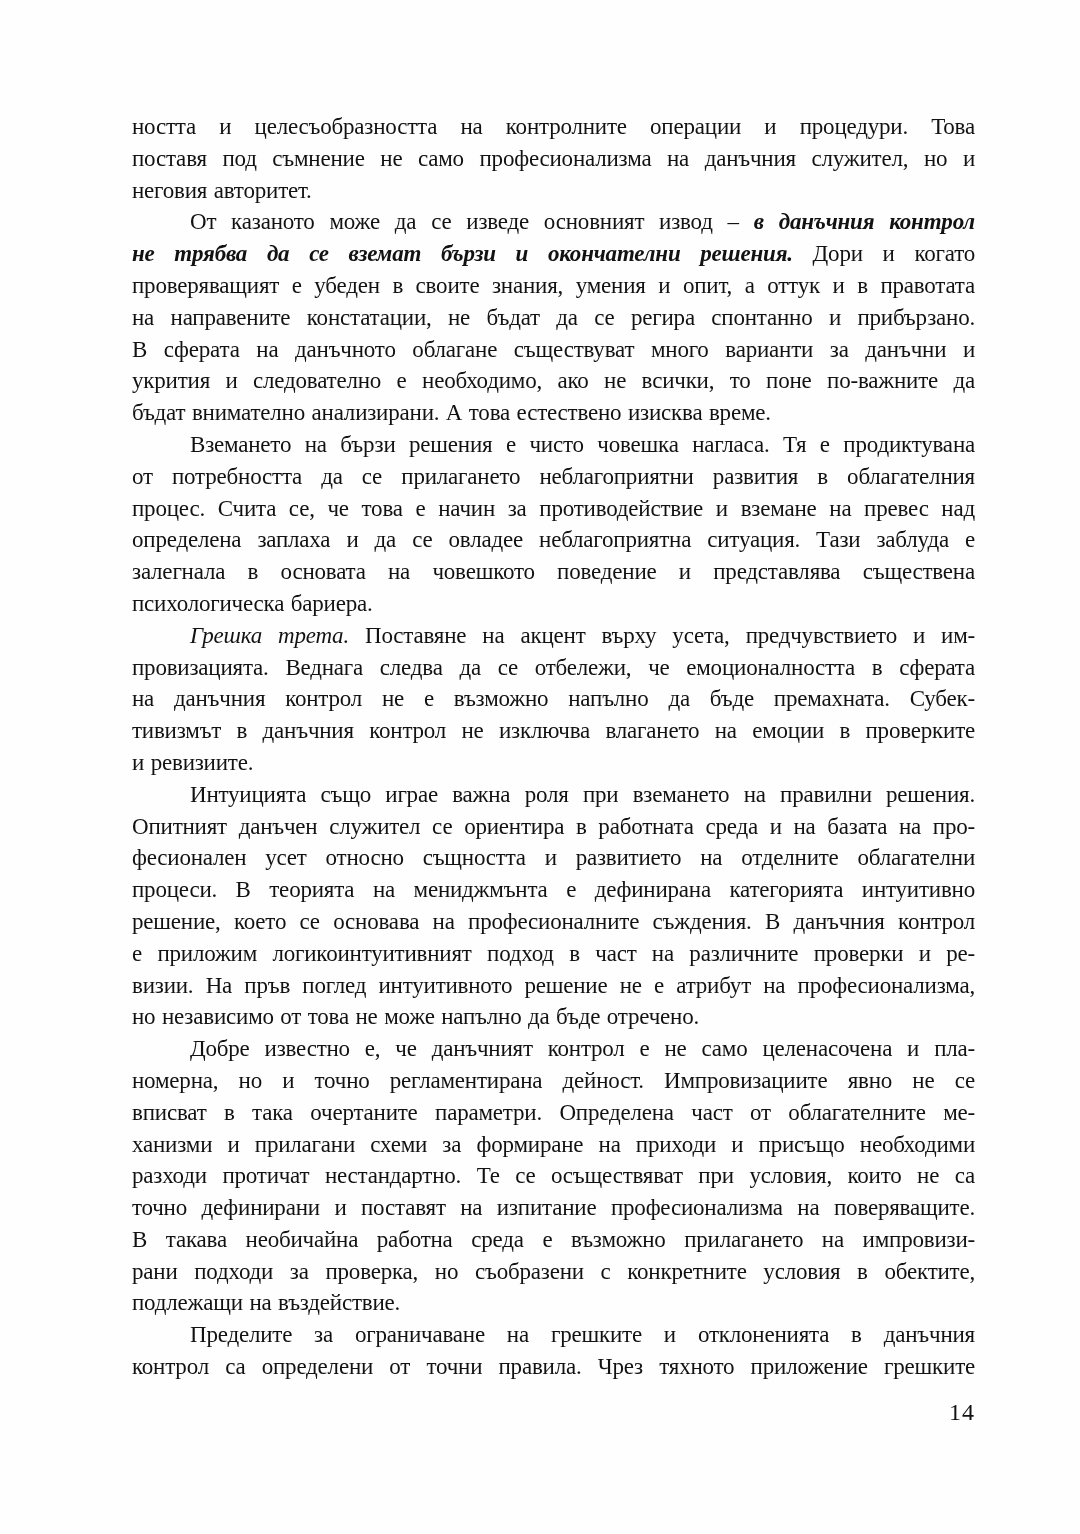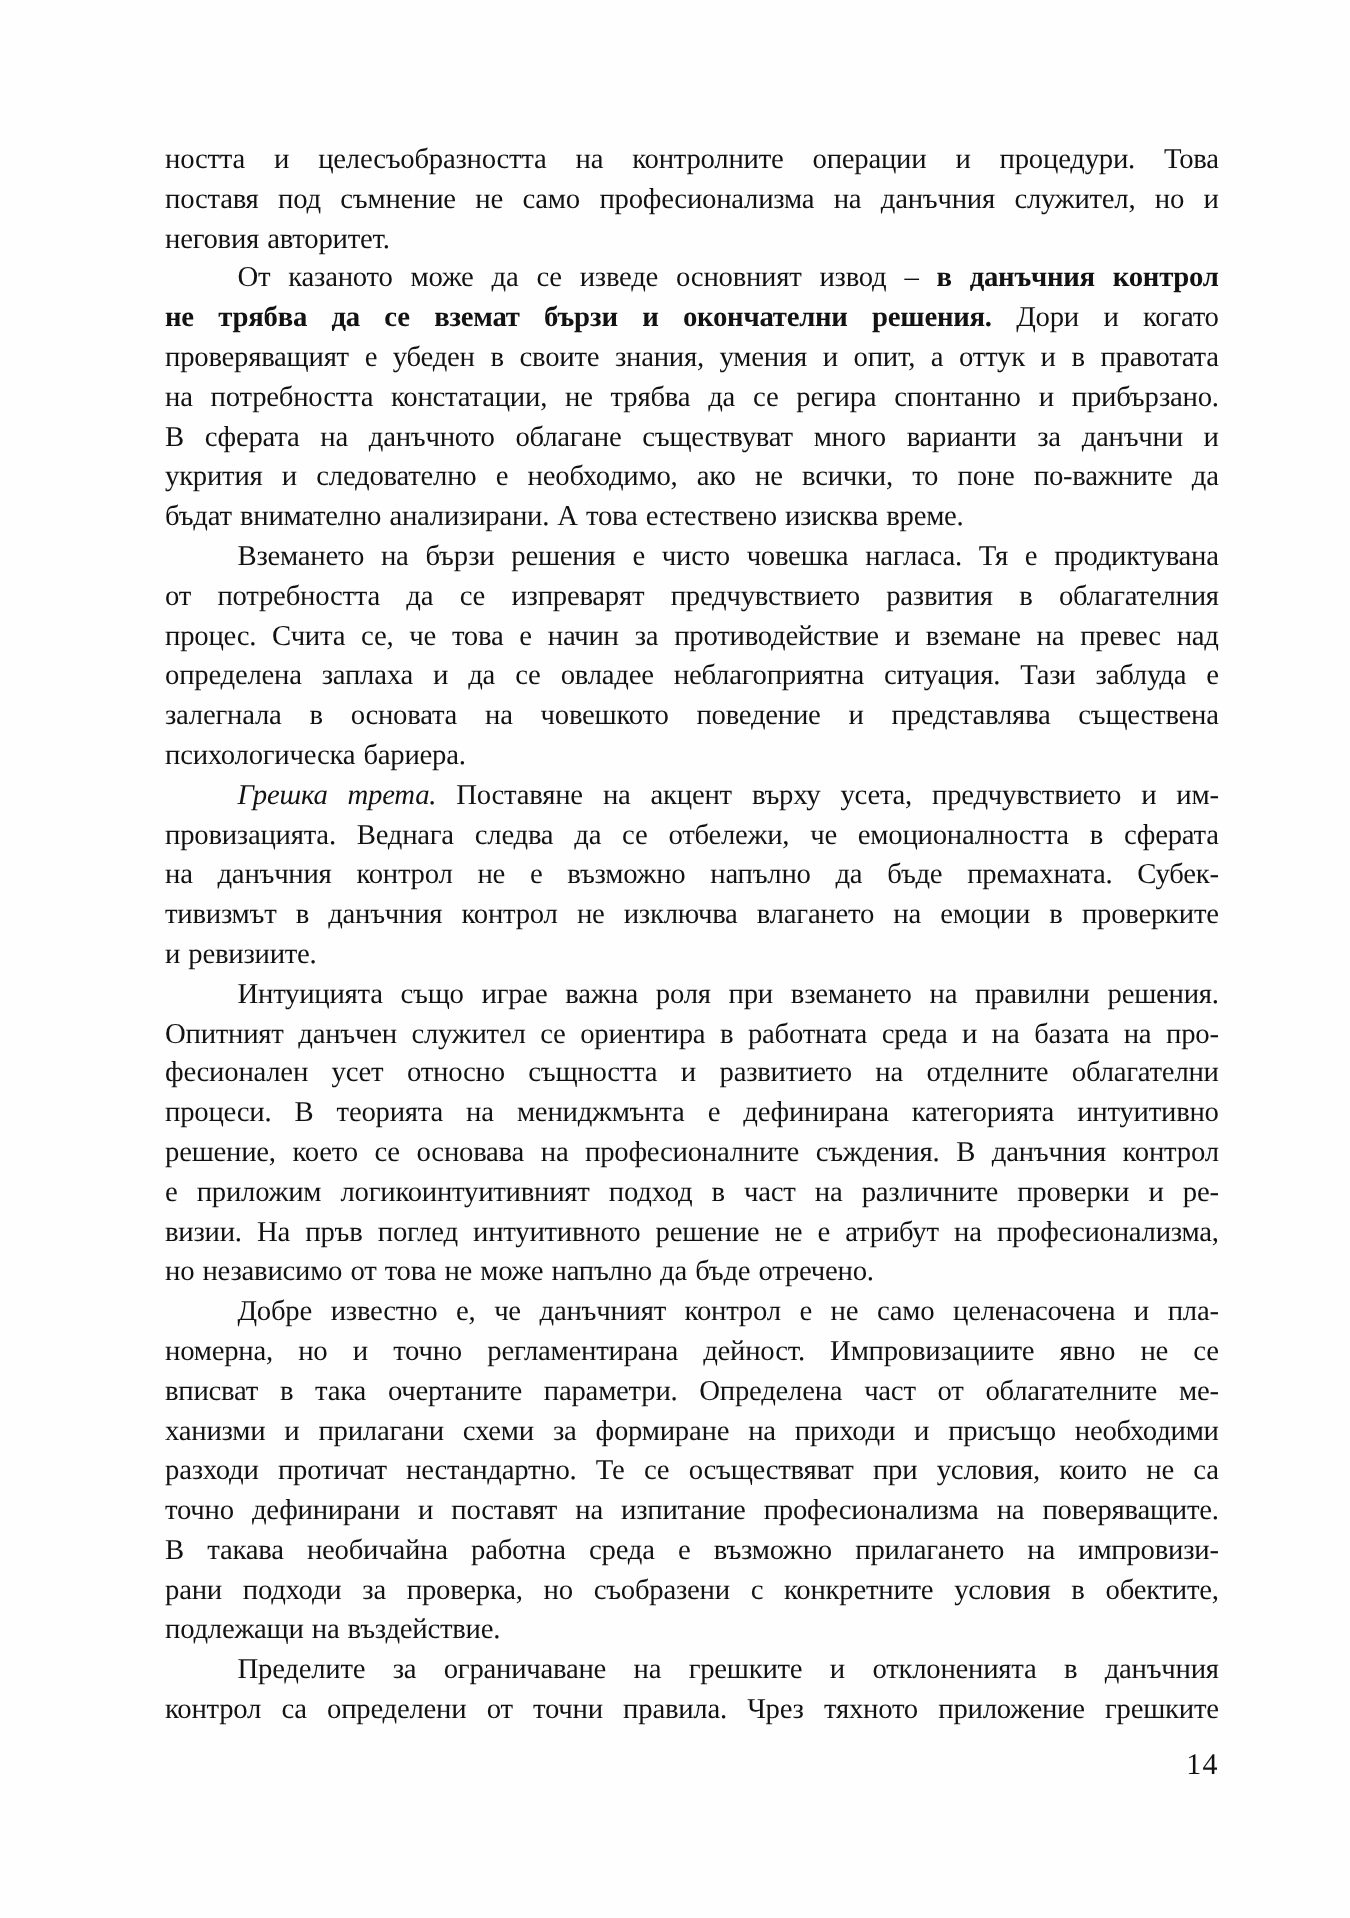--- a/index.html
+++ b/index.html
@@ -42,20 +42,21 @@
   }
   .line.j {
     text-align: justify;
     text-align-last: justify;
   }
   .line.indent {
     text-indent: 58px;
   }
   .bi {
     font-weight: bold;
+    font-style: italic;
     margin-top: 21px;
   }
   .i {
     font-style: italic;
   }
   .page-number {
     position: absolute;
     left: 132px;
     top: 1399px;
     width: 843px;
@@ -71,28 +72,28 @@
   <div class="text-block">
       <div class="paragraph">
         <div class="line j"><span>ността и целесъобразността на контролните операции и процедури. Това</span></div>
         <div class="line j"><span>поставя под съмнение не само професионализма на данъчния служител, но и</span></div>
         <div class="line"><span>неговия авторитет.</span></div>
       </div>
       <div class="paragraph">
         <div class="line j indent"><span>От казаното може да се изведе основният извод – </span><span class="bi">в данъчния контрол</span></div>
         <div class="line j"><span class="bi">не трябва да се вземат бързи и окончателни решения.</span><span> Дори и когато</span></div>
         <div class="line j"><span>проверяващият е убеден в своите знания, умения и опит, а оттук и в правотата</span></div>
-        <div class="line j"><span>на потребността констатации, не трябва да се регира спонтанно и прибързано.</span></div>
+        <div class="line j"><span>на направените констатации, не бъдат да се регира спонтанно и прибързано.</span></div>
         <div class="line j"><span>В сферата на данъчното облагане съществуват много варианти за данъчни и</span></div>
         <div class="line j"><span>укрития и следователно е необходимо, ако не всички, то поне по-важните да</span></div>
         <div class="line"><span>бъдат внимателно анализирани. А това естествено изисква време.</span></div>
       </div>
       <div class="paragraph">
         <div class="line j indent"><span>Вземането на бързи решения е чисто човешка нагласа. Тя е продиктувана</span></div>
-        <div class="line j"><span>от потребността да се изпреварят предчувствието развития в облагателния</span></div>
+        <div class="line j"><span>от потребността да се прилагането неблагоприятни развития в облагателния</span></div>
         <div class="line j"><span>процес. Счита се, че това е начин за противодействие и вземане на превес над</span></div>
         <div class="line j"><span>определена заплаха и да се овладее неблагоприятна ситуация. Тази заблуда е</span></div>
         <div class="line j"><span>залегнала в основата на човешкото поведение и представлява съществена</span></div>
         <div class="line"><span>психологическа бариера.</span></div>
       </div>
       <div class="paragraph">
         <div class="line j indent"><span class="i">Грешка трета.</span><span> Поставяне на акцент върху усета, предчувствието и им-</span></div>
         <div class="line j"><span>провизацията. Веднага следва да се отбележи, че емоционалността в сферата</span></div>
         <div class="line j"><span>на данъчния контрол не е възможно напълно да бъде премахната. Субек-</span></div>
         <div class="line j"><span>тивизмът в данъчния контрол не изключва влагането на емоции в проверките</span></div>

